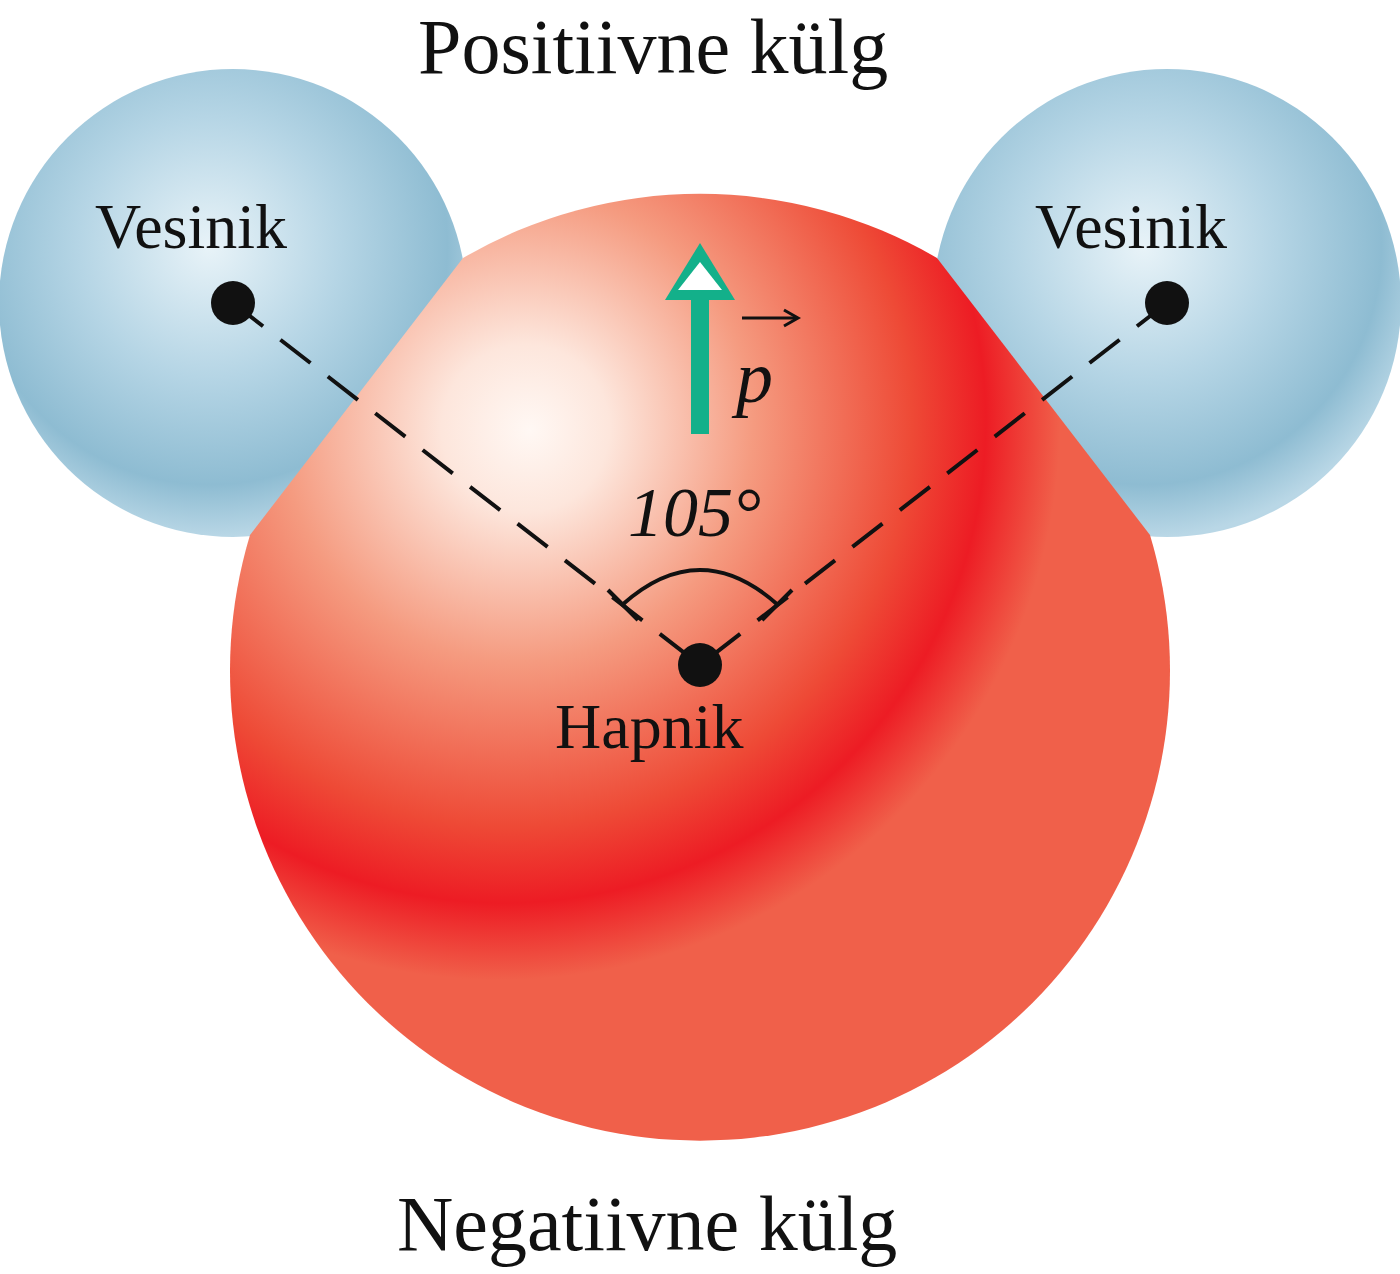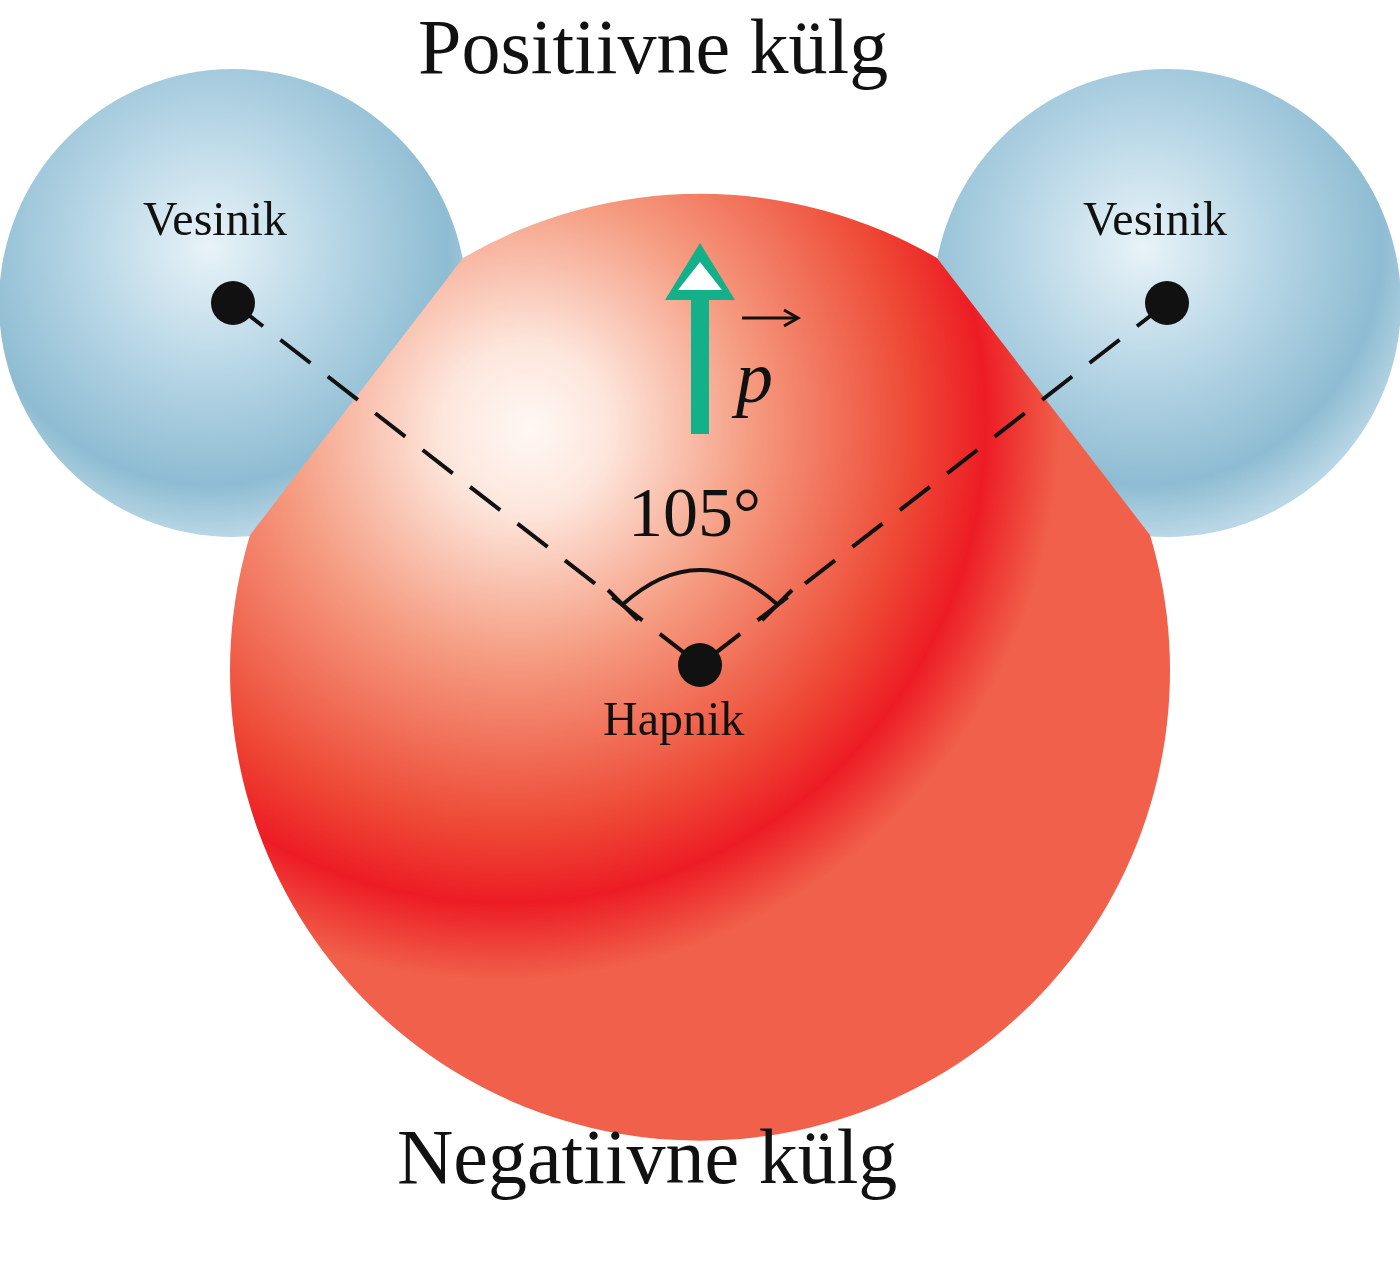--- a/index.html
+++ b/index.html
@@ -1,22 +1,22 @@
 <!DOCTYPE html>
 <html><head>
   <meta charset="utf-8">
   <style>
     html, body { margin: 0; padding: 0; background: #ffffff; }
     body { width: 1400px; height: 1274px; position: relative; overflow: hidden;
            font-family: "Liberation Serif", "DejaVu Serif", serif; }
     #diagram { position: absolute; left: 0; top: 0; }
     .lbl { position: absolute; color: #111; white-space: nowrap; line-height: 1; text-align: center; }
     .title { font-size: 78px; }
-    .atom { font-size: 48px; margin-left: 48px; }
-    .angle { font-size: 70px; }
+    .atom { font-size: 64px; }
+    .angle { font-size: 70px; font-style: italic; }
     .pvec { font-size: 74px; font-style: italic; }
   </style>
 </head>
 <body>
 
 <svg id="diagram" width="1400" height="1274" viewBox="0 0 1400 1274" xmlns="http://www.w3.org/2000/svg">
   <defs>
     <radialGradient id="hGrad" cx="0.45" cy="0.38" r="0.62">
       <stop offset="0" stop-color="#e8f3f8"></stop>
       <stop offset="0.45" stop-color="#b5d5e5"></stop>
@@ -62,18 +62,18 @@
     <polygon points="700,262 722,290 678,290" fill="#ffffff"></polygon>
   </g>
 
   <g stroke="#111" stroke-width="3" fill="none">
     <line x1="742" y1="318" x2="796" y2="318"></line>
     <polyline points="784,310 798,318 784,326"></polyline>
   </g>
 </svg>
 
 <div class="lbl title" style="left:418px; top:8px;">Positiivne külg</div>
-<div class="lbl title" style="left:397px; top:1118px;">Negatiivne külg</div>
+<div class="lbl title" style="left:397px; top:1185px;">Negatiivne külg</div>
 <div class="lbl atom" style="left:95px; top:195px;">Vesinik</div>
 <div class="lbl atom" style="left:1035px; top:195px;">Vesinik</div>
 <div class="lbl atom" style="left:555px; top:695px;">Hapnik</div>
 <div class="lbl angle" style="left:628px; top:478px;">105°</div>
 <div class="lbl pvec" style="left:736px; top:340px;">p</div>
 
 </body></html>

